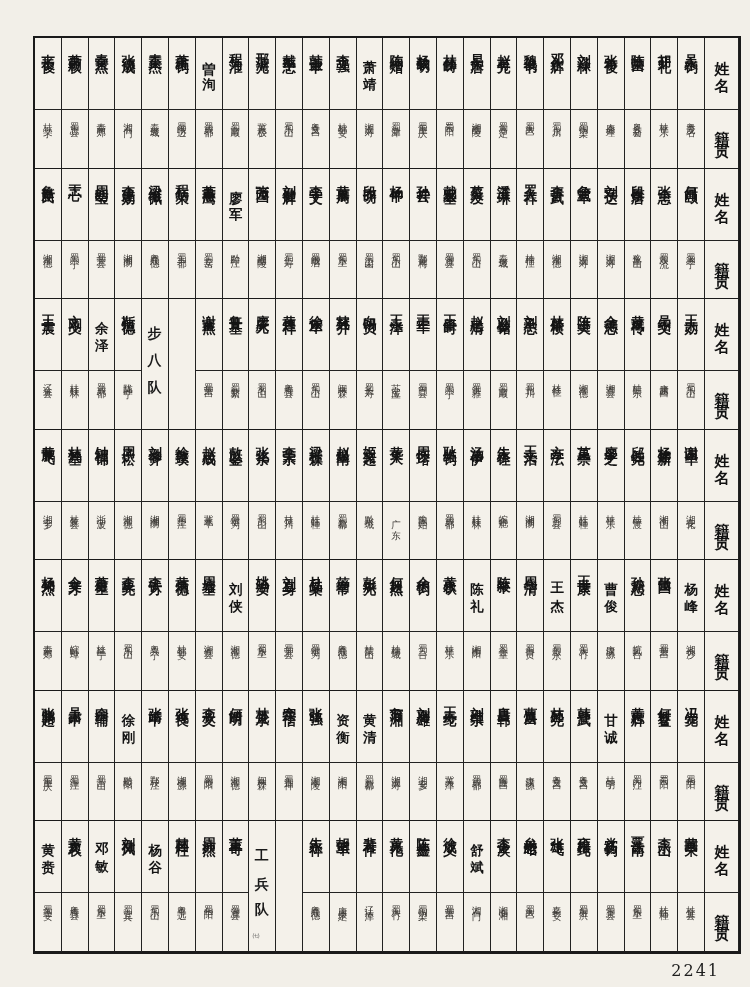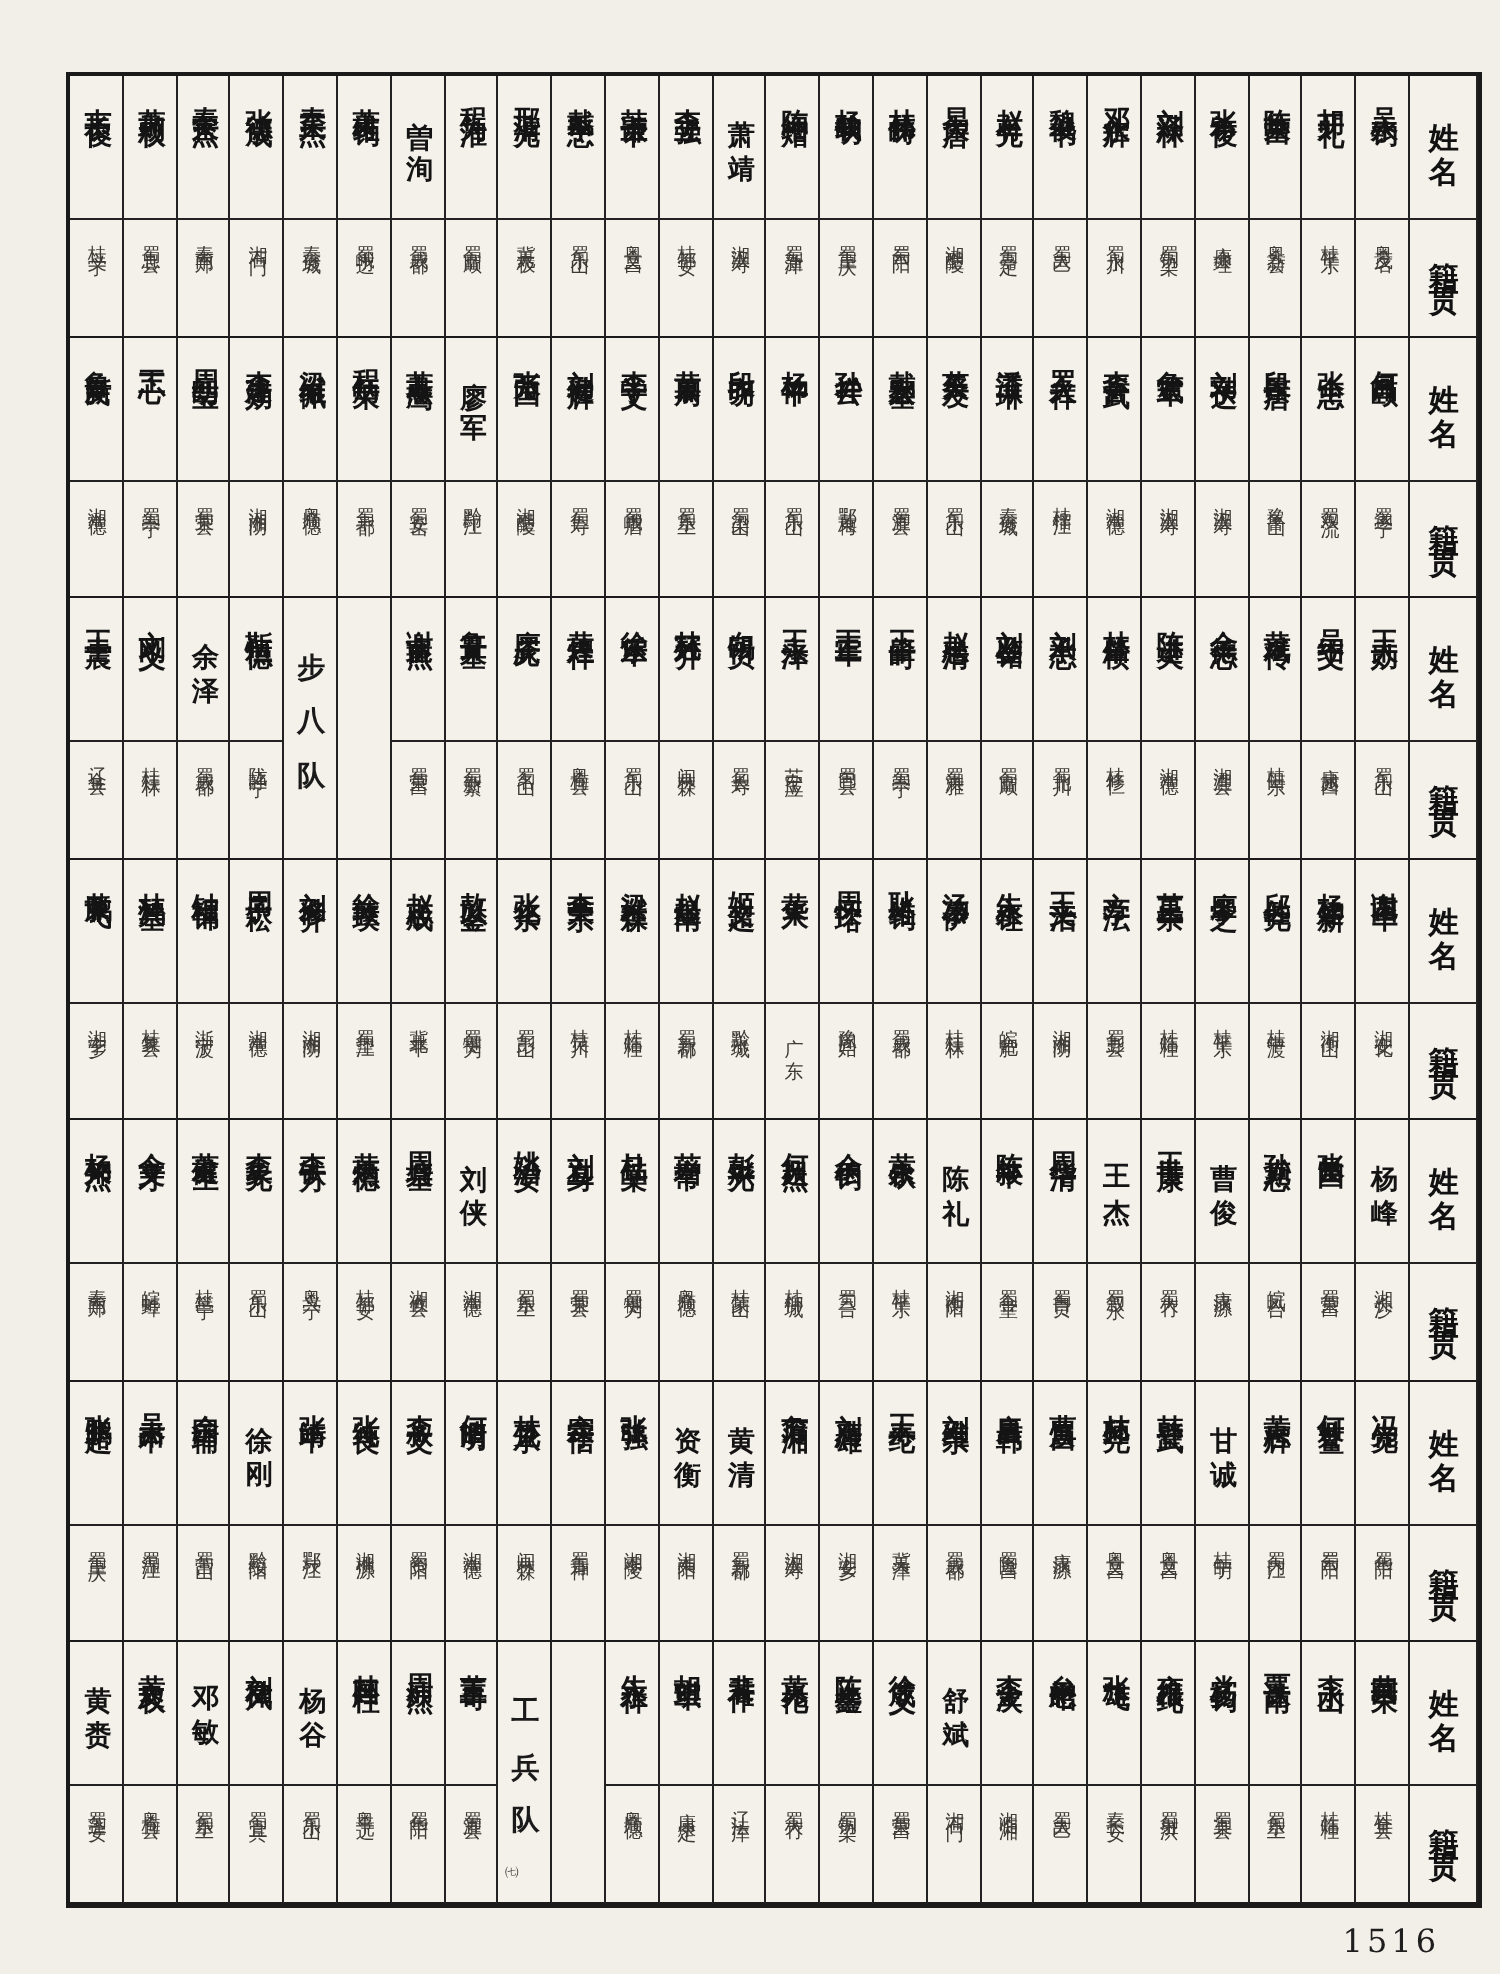--- a/index.html
+++ b/index.html
@@ -1124,14 +1124,14 @@
       <div class="cell pl band-end" style="grid-area: 14 / 25;">
         <span class="vt">桂全县</span>
       </div>
       <div class="cell hd" style="grid-area: 13 / 26;">
         <span class="vt">姓名</span>
       </div>
       <div class="cell hd hd-p band-end" style="grid-area: 14 / 26;">
         <span class="vt">籍贯</span>
       </div>
     </div>
-  <div class="page-number">1516</div>
+  <div class="page-number">2241</div>
 </div>
 
 </body></html>

